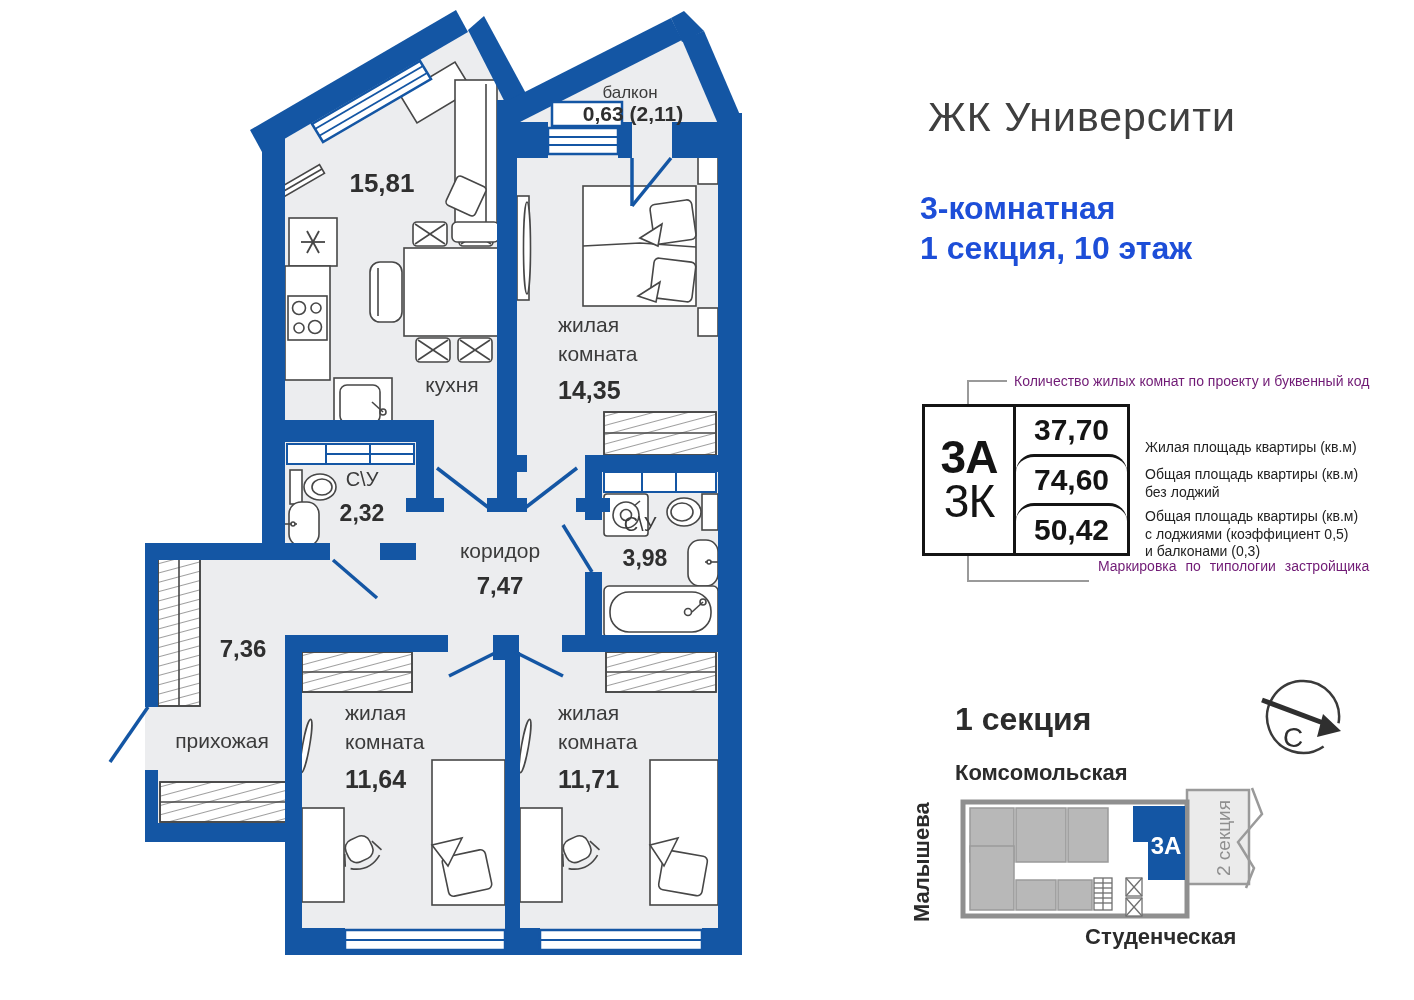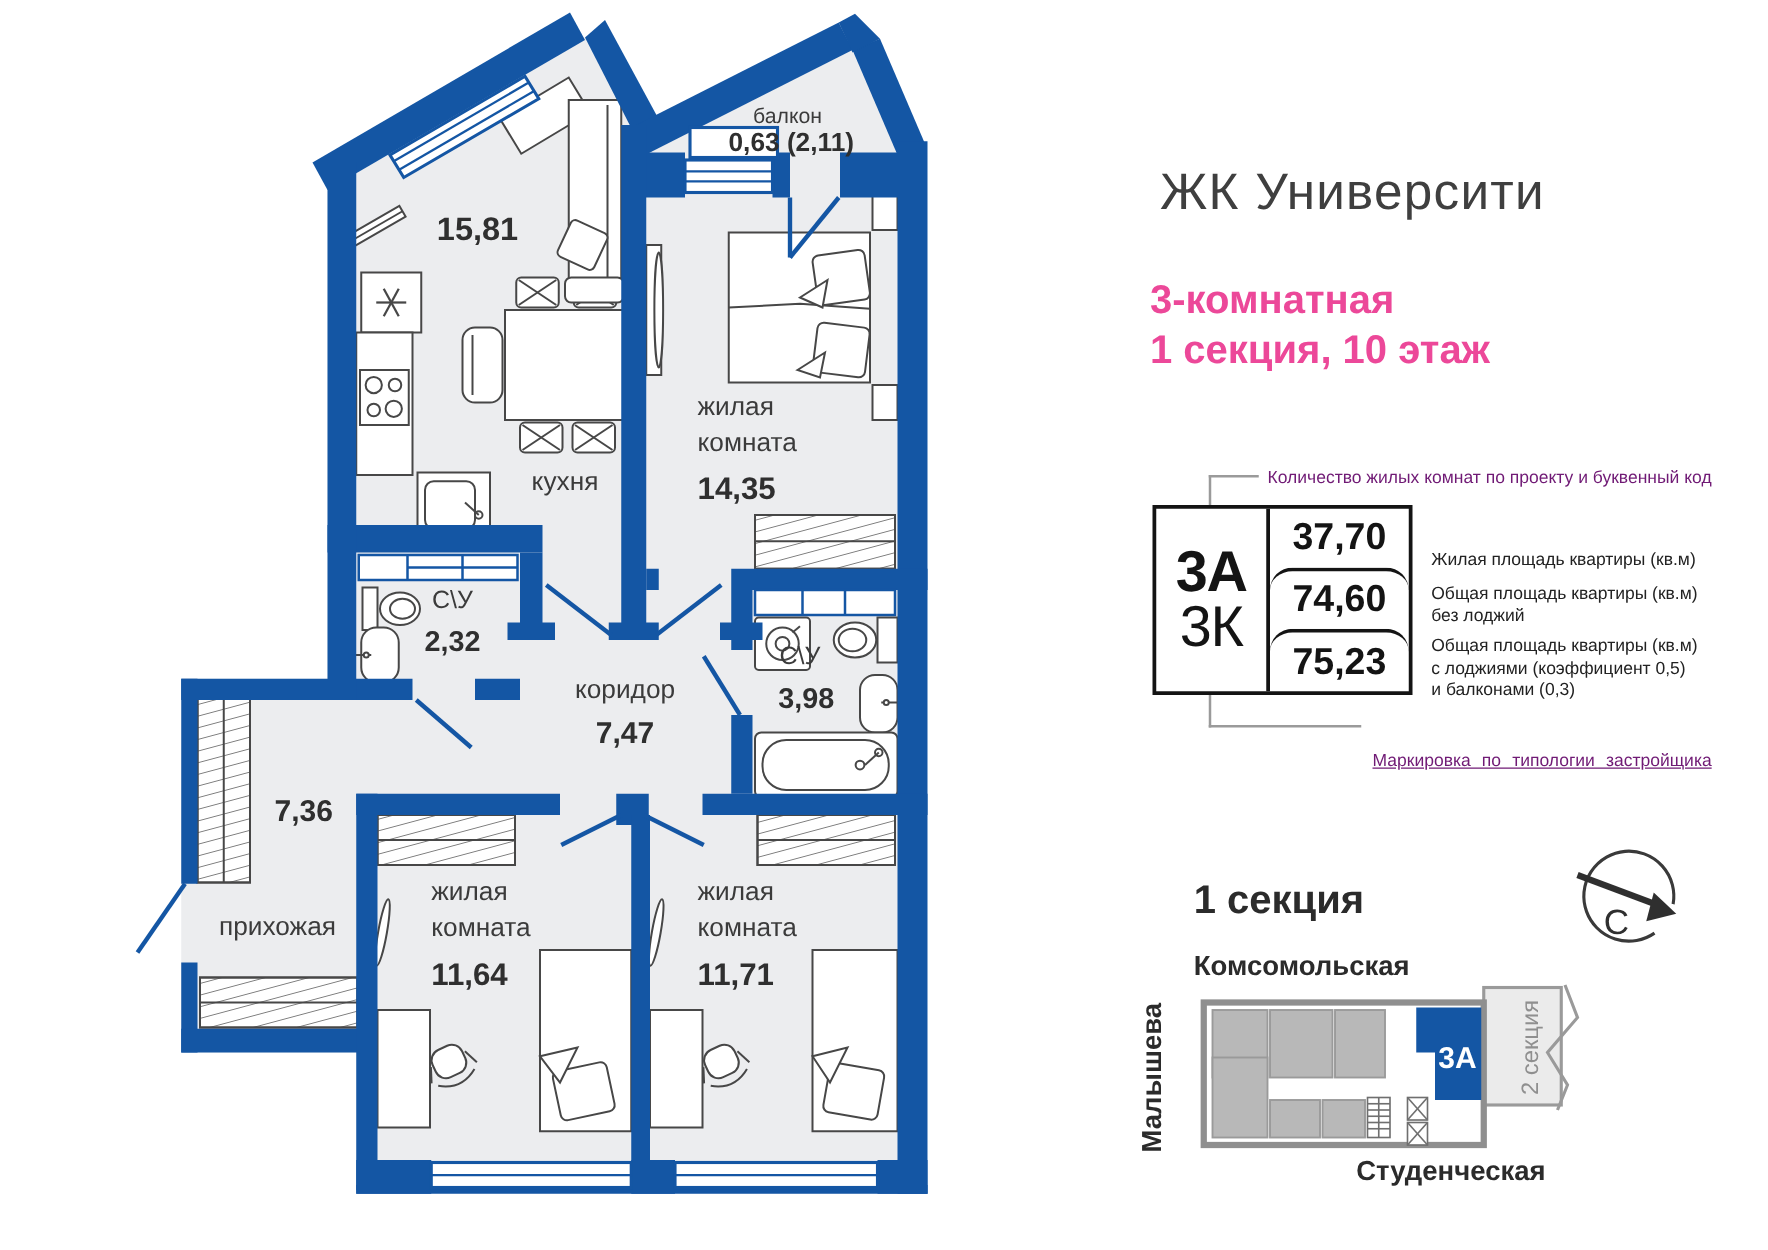--- a/index.html
+++ b/index.html
@@ -1,21 +1,21 @@
 <!DOCTYPE html>
 <html><head>
 <meta charset="utf-8">
 <style>
   html,body{margin:0;padding:0;background:#fff;}
   body{width:1414px;height:1000px;position:relative;overflow:hidden;
        font-family:"Liberation Sans",sans-serif;}
   .abs{position:absolute;}
   
-  .brand{left:928px;top:94px;font-size:41px;font-weight:400;color:#3f3f3f;letter-spacing:1px;margin-top:36px;}
-  .subtitle{left:920px;top:188px;font-size:32px;font-weight:bold;color:#ec4899;line-height:1.26;margin-top:31px;}
+  .brand{left:928px;top:94px;font-size:41px;font-weight:400;color:#3f3f3f;letter-spacing:1px;}
+  .subtitle{left:920px;top:188px;font-size:32px;font-weight:bold;color:#1d4ed8;line-height:1.26;}
   
   .legend-box{left:922px;top:404px;width:208px;height:152px;border:3px solid #141414;
               display:flex;box-sizing:border-box;background:#fff;}
   .legend-codes{width:88px;border-right:3px solid #141414;display:flex;flex-direction:column;
                 align-items:center;justify-content:center;color:#141414;}
   .code-main{font-size:46px;font-weight:bold;line-height:0.95;letter-spacing:-1px;}
   .code-alt{font-size:46px;font-weight:400;line-height:0.95;letter-spacing:-1px;text-align:center;}
   .legend-vals{flex:1;display:flex;flex-direction:column;}
   .legend-val{flex:1;display:flex;align-items:center;justify-content:center;
               font-size:30px;font-weight:bold;color:#141414;border-radius:18px;}
@@ -346,31 +346,31 @@
   <div>3-комнатная</div>
   <div>1 секция, 10 этаж</div>
 </div>
 
 <div class="abs cline" style="left:967px;top:380px;width:2px;height:24px;"></div>
 <div class="abs cline" style="left:967px;top:380px;width:40px;height:2px;"></div>
 <div class="abs cline" style="left:967px;top:556px;width:2px;height:26px;"></div>
 <div class="abs cline" style="left:967px;top:580px;width:122px;height:2px;"></div>
 
 <div class="abs note" style="left:1014px;top:373px;">Количество жилых комнат по проекту и буквенный код</div>
-<div class="abs note bottom-note" style="left:1098px;top:600px;text-decoration:underline;">Маркировка по типологии застройщика</div>
+<div class="abs note bottom-note" style="left:1098px;top:558px;">Маркировка по типологии застройщика</div>
 
 <div class="abs legend-box">
   <div class="legend-codes">
     <div class="code-main">3А</div>
     <div class="code-alt">3К</div>
   </div>
   <div class="legend-vals">
     <div class="legend-val">37,70</div>
     <div class="legend-val">74,60</div>
-    <div class="legend-val">75,23</div>
+    <div class="legend-val">50,42</div>
   </div>
 </div>
 
 <div class="abs desc" style="left:1145px;top:439px;">
   <div>Жилая площадь квартиры (кв.м)</div>
 </div>
 <div class="abs desc" style="left:1145px;top:466px;">
   <div>Общая площадь квартиры (кв.м)</div>
   <div>без лоджий</div>
 </div>

